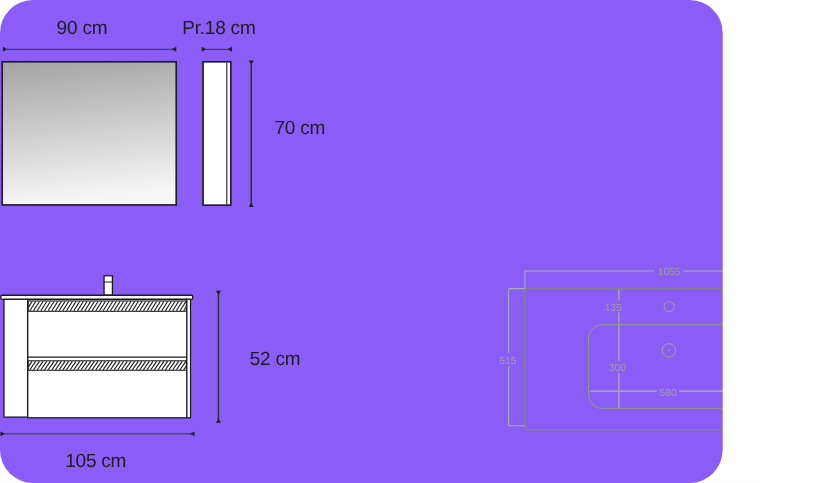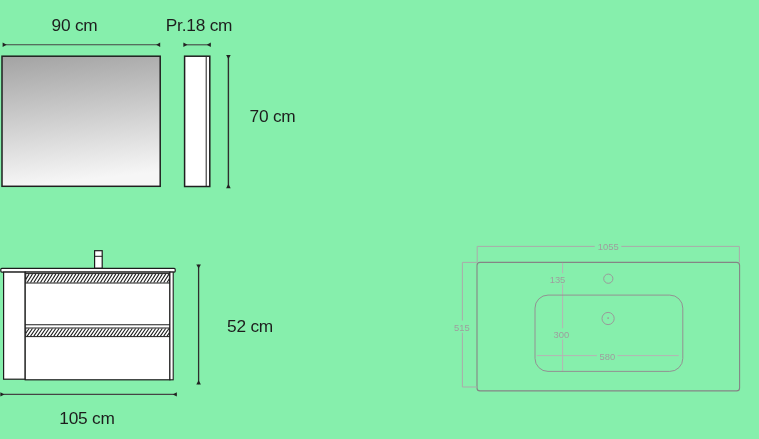--- a/index.html
+++ b/index.html
@@ -1,16 +1,16 @@
 <!DOCTYPE html>
 <html><head>
 <meta charset="utf-8">
 <style>
   html,body{margin:0;padding:0;background:#ffffff;}
-  #stage{position:relative;width:759px;height:439px;background:#86efac;overflow:hidden;}
+  #stage{position:relative;width:657px;height:439px;background:#8b5cf6;overflow:hidden;border-radius:30px;}
   svg{position:absolute;top:0;left:0;}
   text{font-family:"Liberation Sans",sans-serif;}
 </style>
 </head>
 <body>
 <div id="stage">
 <svg width="759" height="439" viewBox="0 0 759 439">
   <defs>
     <linearGradient id="mir" x1="0" y1="0" x2="0.13" y2="1">
       <stop offset="0" stop-color="#a3a3a3"></stop>

